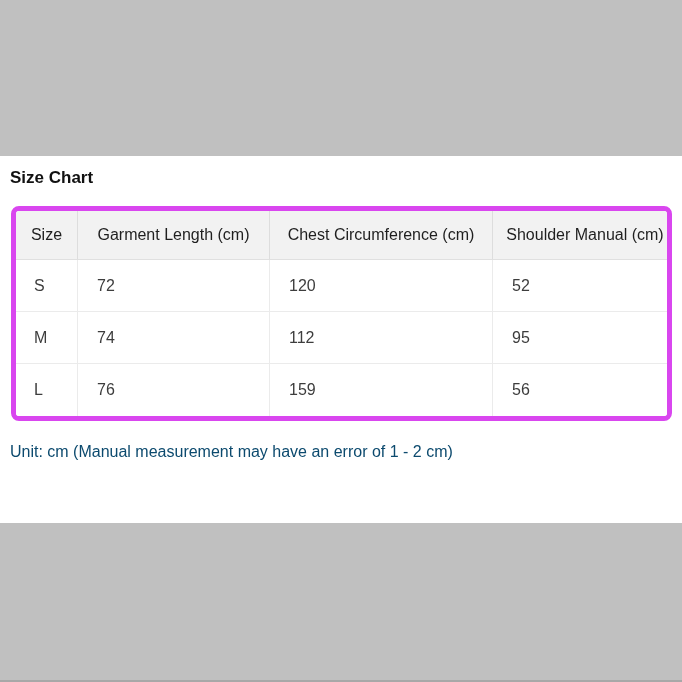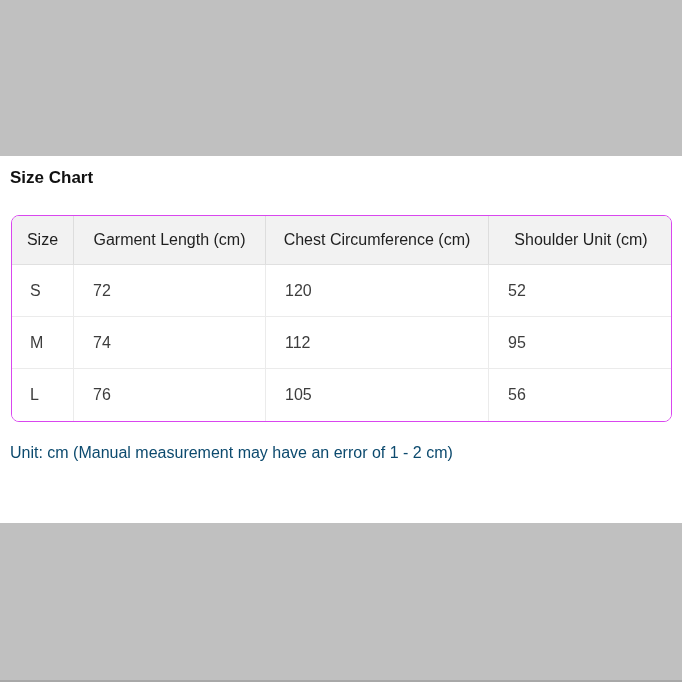--- a/index.html
+++ b/index.html
@@ -19,22 +19,22 @@
 
   .panel h2 {
     margin: 11px 0 0 10px;
     font-size: 17px;
     line-height: 22px;
     font-weight: 700;
     color: #111111;
   }
 
   .table-wrap {
-    margin: 26px 10px 0 11px;
-    border: 1px solid #d946ef;
+    margin: 17px 10px 0 11px;
+    border: 5px solid #d946ef;
     border-radius: 8px;
     overflow: hidden;
     background: #ffffff;
   }
   table {
     width: 100%;
     border-collapse: separate;
     border-spacing: 0;
     table-layout: fixed;
     font-size: 16px;
@@ -96,40 +96,40 @@
           <col class="c-size">
             <col class="c-garment">
             <col class="c-chest">
             <col class="c-shoulder">
         </colgroup>
         <thead>
           <tr>
             <th>Size</th>
             <th>Garment Length (cm)</th>
             <th>Chest Circumference (cm)</th>
-            <th>Shoulder Unit (cm)</th>
+            <th>Shoulder Manual (cm)</th>
           </tr>
         </thead>
         <tbody>
           <tr>
             <td>S</td>
             <td>72</td>
             <td>120</td>
             <td>52</td>
           </tr>
           <tr>
             <td>M</td>
             <td>74</td>
             <td>112</td>
             <td>95</td>
           </tr>
           <tr>
             <td>L</td>
             <td>76</td>
-            <td>105</td>
+            <td>159</td>
             <td>56</td>
           </tr>
         </tbody>
       </table>
     </div>
 
     <p class="unit-note">Unit: cm (Manual measurement may have an error of 1 - 2 cm)</p>
 
   </section>
 

